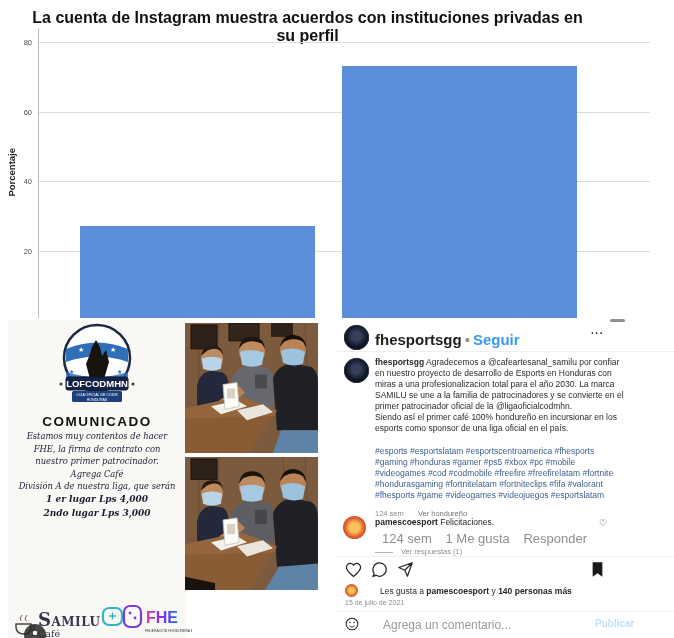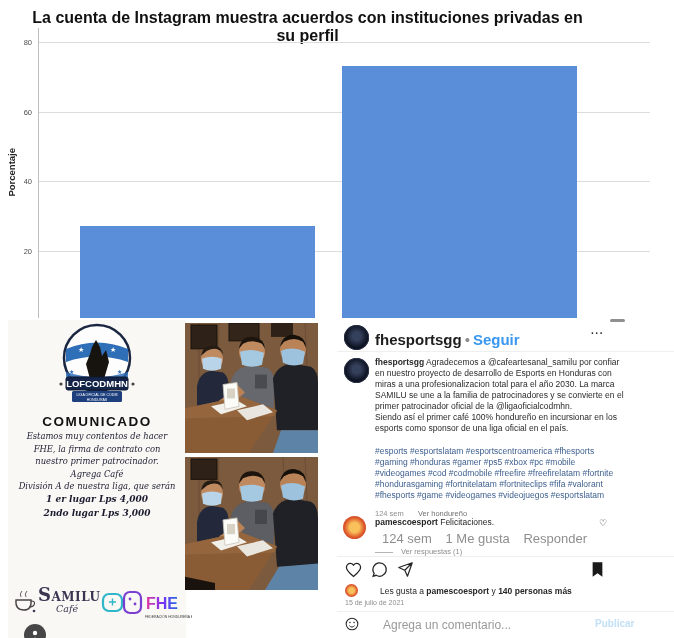--- a/index.html
+++ b/index.html
@@ -26,26 +26,26 @@
           text-align:center;}
   #poster .logo-svg{display:block;margin:2px auto 0;}
   .comunicado{font-size:13.5px;font-weight:800;letter-spacing:1.5px;color:#121212;
               margin-top:4px;font-family:"Liberation Sans",sans-serif;}
   .poster-body{margin-top:1px;font-family:"DejaVu Serif",serif;font-style:italic;
                font-size:8.4px;line-height:1.5;color:#232338;}
   .poster-body div{white-space:nowrap;}
   .prize{font-weight:bold;font-style:italic;font-family:"DejaVu Serif",serif;
          font-size:9px;color:#1c1c30;white-space:nowrap;}
   .sponsor-row{position:absolute;left:4px;bottom:0px;width:200px;height:52px;display:flex;
-               align-items:flex-start;}
+               align-items:flex-end;}
   .samilu{display:flex;align-items:flex-end;}
   .samilu-text{font-family:"DejaVu Serif",serif;color:#3a3550;line-height:1;text-align:left;}
   .samilu-name{font-size:12px;font-weight:bold;letter-spacing:.5px;}
   .samilu-name .big-s{font-size:18px;}
-  .samilu-cafe{font-size:9.5px;font-style:italic;margin-left:18px;}
+  .samilu-cafe{font-size:9.5px;}
   .tag-circle{position:absolute;left:16px;bottom:-8px;width:22px;height:22px;border-radius:50%;
               background:rgba(40,40,40,.85);display:flex;align-items:center;justify-content:center;}
 
   
   #photos{position:absolute;left:185px;top:5px;width:133px;}
   .photo{width:133px;margin-bottom:4px;overflow:hidden;background:#7b5a3e;}
   .photo svg{display:block;}
 
   
   #panel{position:absolute;left:337px;top:0;width:337px;height:320px;font-size:8.5px;}

